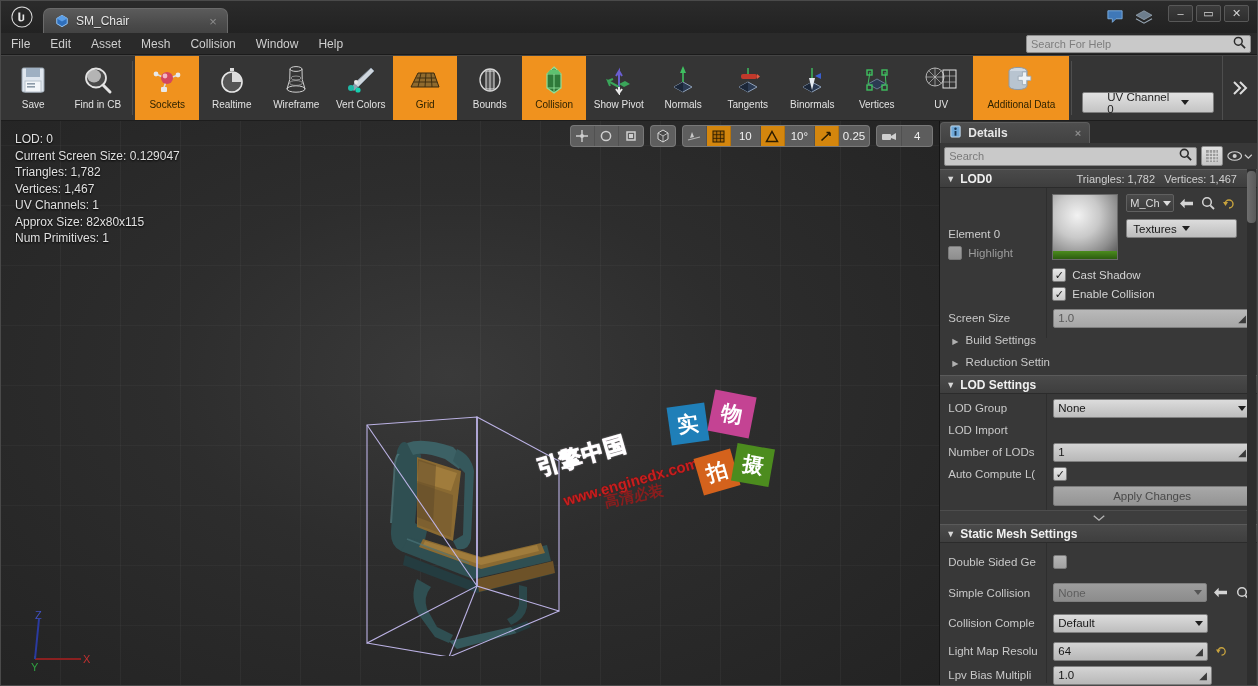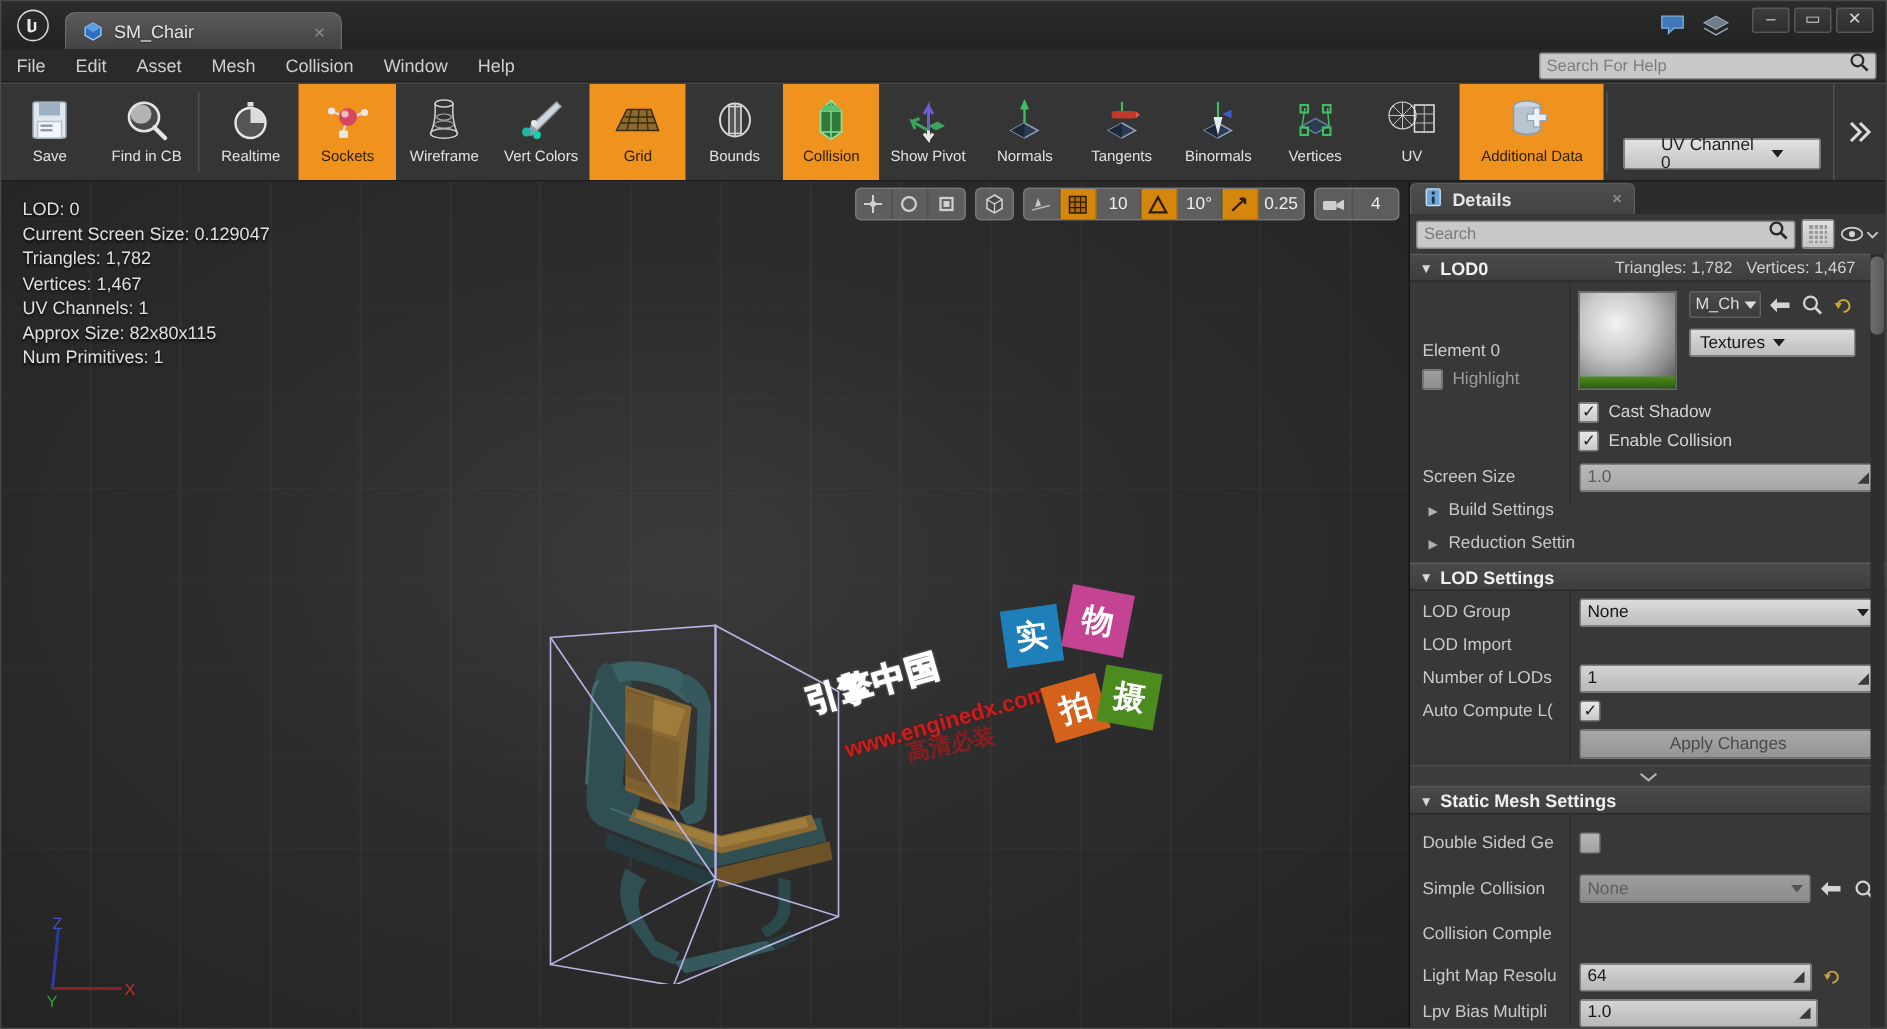--- a/index.html
+++ b/index.html
@@ -408,45 +408,45 @@
           <ellipse cx="14" cy="13" rx="10" ry="9.5" fill="#4a4a4a" stroke="#e4e4e4" stroke-width="1.8"></ellipse>
           <ellipse cx="12" cy="11" rx="7" ry="6.5" fill="#d8d8d8" opacity=".75"></ellipse>
           <line x1="21" y1="20" x2="28" y2="27" stroke="#e4e4e4" stroke-width="3" stroke-linecap="round"></line>
         </svg>
       </span>
       <span class="lb">Find in CB</span>
     </div>
 
     <div class="tb-sep"></div>
 
-    <div class="tb-btn">
-      <span class="ic">
-        <svg width="30" height="30" viewBox="0 0 30 30">
-          <circle cx="15" cy="17" r="10" fill="#555" stroke="#e8e8e8" stroke-width="1.6"></circle>
-          <path d="M15 7 A10 10 0 0 1 25 17 L15 17 Z" fill="#dcdcdc"></path>
-          <rect x="13" y="3" width="4" height="3" fill="#dcdcdc"></rect>
-        </svg>
-      </span>
-      <span class="lb">Realtime</span>
-    </div>
-
     <div class="tb-btn active">
       <span class="ic">
         <svg width="32" height="30" viewBox="0 0 32 30">
           <line x1="16" y1="14" x2="5" y2="9" stroke="#dcdcdc" stroke-width="1.6"></line>
           <line x1="16" y1="14" x2="27" y2="10" stroke="#dcdcdc" stroke-width="1.6"></line>
           <line x1="16" y1="14" x2="12" y2="25" stroke="#dcdcdc" stroke-width="1.6"></line>
           <circle cx="16" cy="13" r="6" fill="#d4475e"></circle>
           <circle cx="14" cy="11" r="2.4" fill="#f2b8c4"></circle>
           <rect x="10" y="22" width="6" height="5" rx="1" fill="#e8e8e8"></rect>
           <circle cx="5" cy="9" r="2.4" fill="#e8e8e8"></circle>
           <circle cx="27" cy="10" r="2.4" fill="#e8e8e8"></circle>
         </svg>
       </span>
       <span class="lb">Sockets</span>
+    </div>
+
+    <div class="tb-btn">
+      <span class="ic">
+        <svg width="30" height="30" viewBox="0 0 30 30">
+          <circle cx="15" cy="17" r="10" fill="#555" stroke="#e8e8e8" stroke-width="1.6"></circle>
+          <path d="M15 7 A10 10 0 0 1 25 17 L15 17 Z" fill="#dcdcdc"></path>
+          <rect x="13" y="3" width="4" height="3" fill="#dcdcdc"></rect>
+        </svg>
+      </span>
+      <span class="lb">Realtime</span>
     </div>
 
     <div class="tb-btn">
       <span class="ic">
         <svg width="26" height="32" viewBox="0 0 26 32">
           <ellipse cx="13" cy="5" rx="6" ry="2.4" fill="none" stroke="#d0d0d0" stroke-width="1"></ellipse>
           <path d="M7 5 Q8 16 4 25 M19 5 Q18 16 22 25" fill="none" stroke="#d0d0d0" stroke-width="1"></path>
           <ellipse cx="13" cy="25" rx="9" ry="3.2" fill="none" stroke="#d0d0d0" stroke-width="1"></ellipse>
           <ellipse cx="13" cy="14" rx="5" ry="2" fill="none" stroke="#a8a8a8" stroke-width=".8"></ellipse>
           <ellipse cx="13" cy="19" rx="6.5" ry="2.4" fill="none" stroke="#a8a8a8" stroke-width=".8"></ellipse>
@@ -960,20 +960,27 @@
                 <svg width="14" height="14" viewBox="0 0 14 14">
                     <circle cx="6" cy="6" r="4.3" fill="none" stroke="#d4d4d4" stroke-width="1.5"></circle>
                     <line x1="9.3" y1="9.3" x2="13" y2="13" stroke="#d4d4d4" stroke-width="1.8"></line>
                   </svg>
               </span>
             </div>
           </div>
 
           <div class="prow" style="min-height:30px">
             <div class="plab">Collision Comple</div>
+            <div class="pval">
+              <div class="combo">
+                <span class="cv">Default</span>
+                <span class="chev-d"></span>
+              </div>
+              <span style="width:38px"></span>
+            </div>
           </div>
 
           <div class="prow" style="min-height:26px">
             <div class="plab">Light Map Resolu</div>
             <div class="pval">
               <div class="numfield">
                 <span>64</span>
                 <span class="spin">◢</span>
               </div>
               <span class="ibtn">

